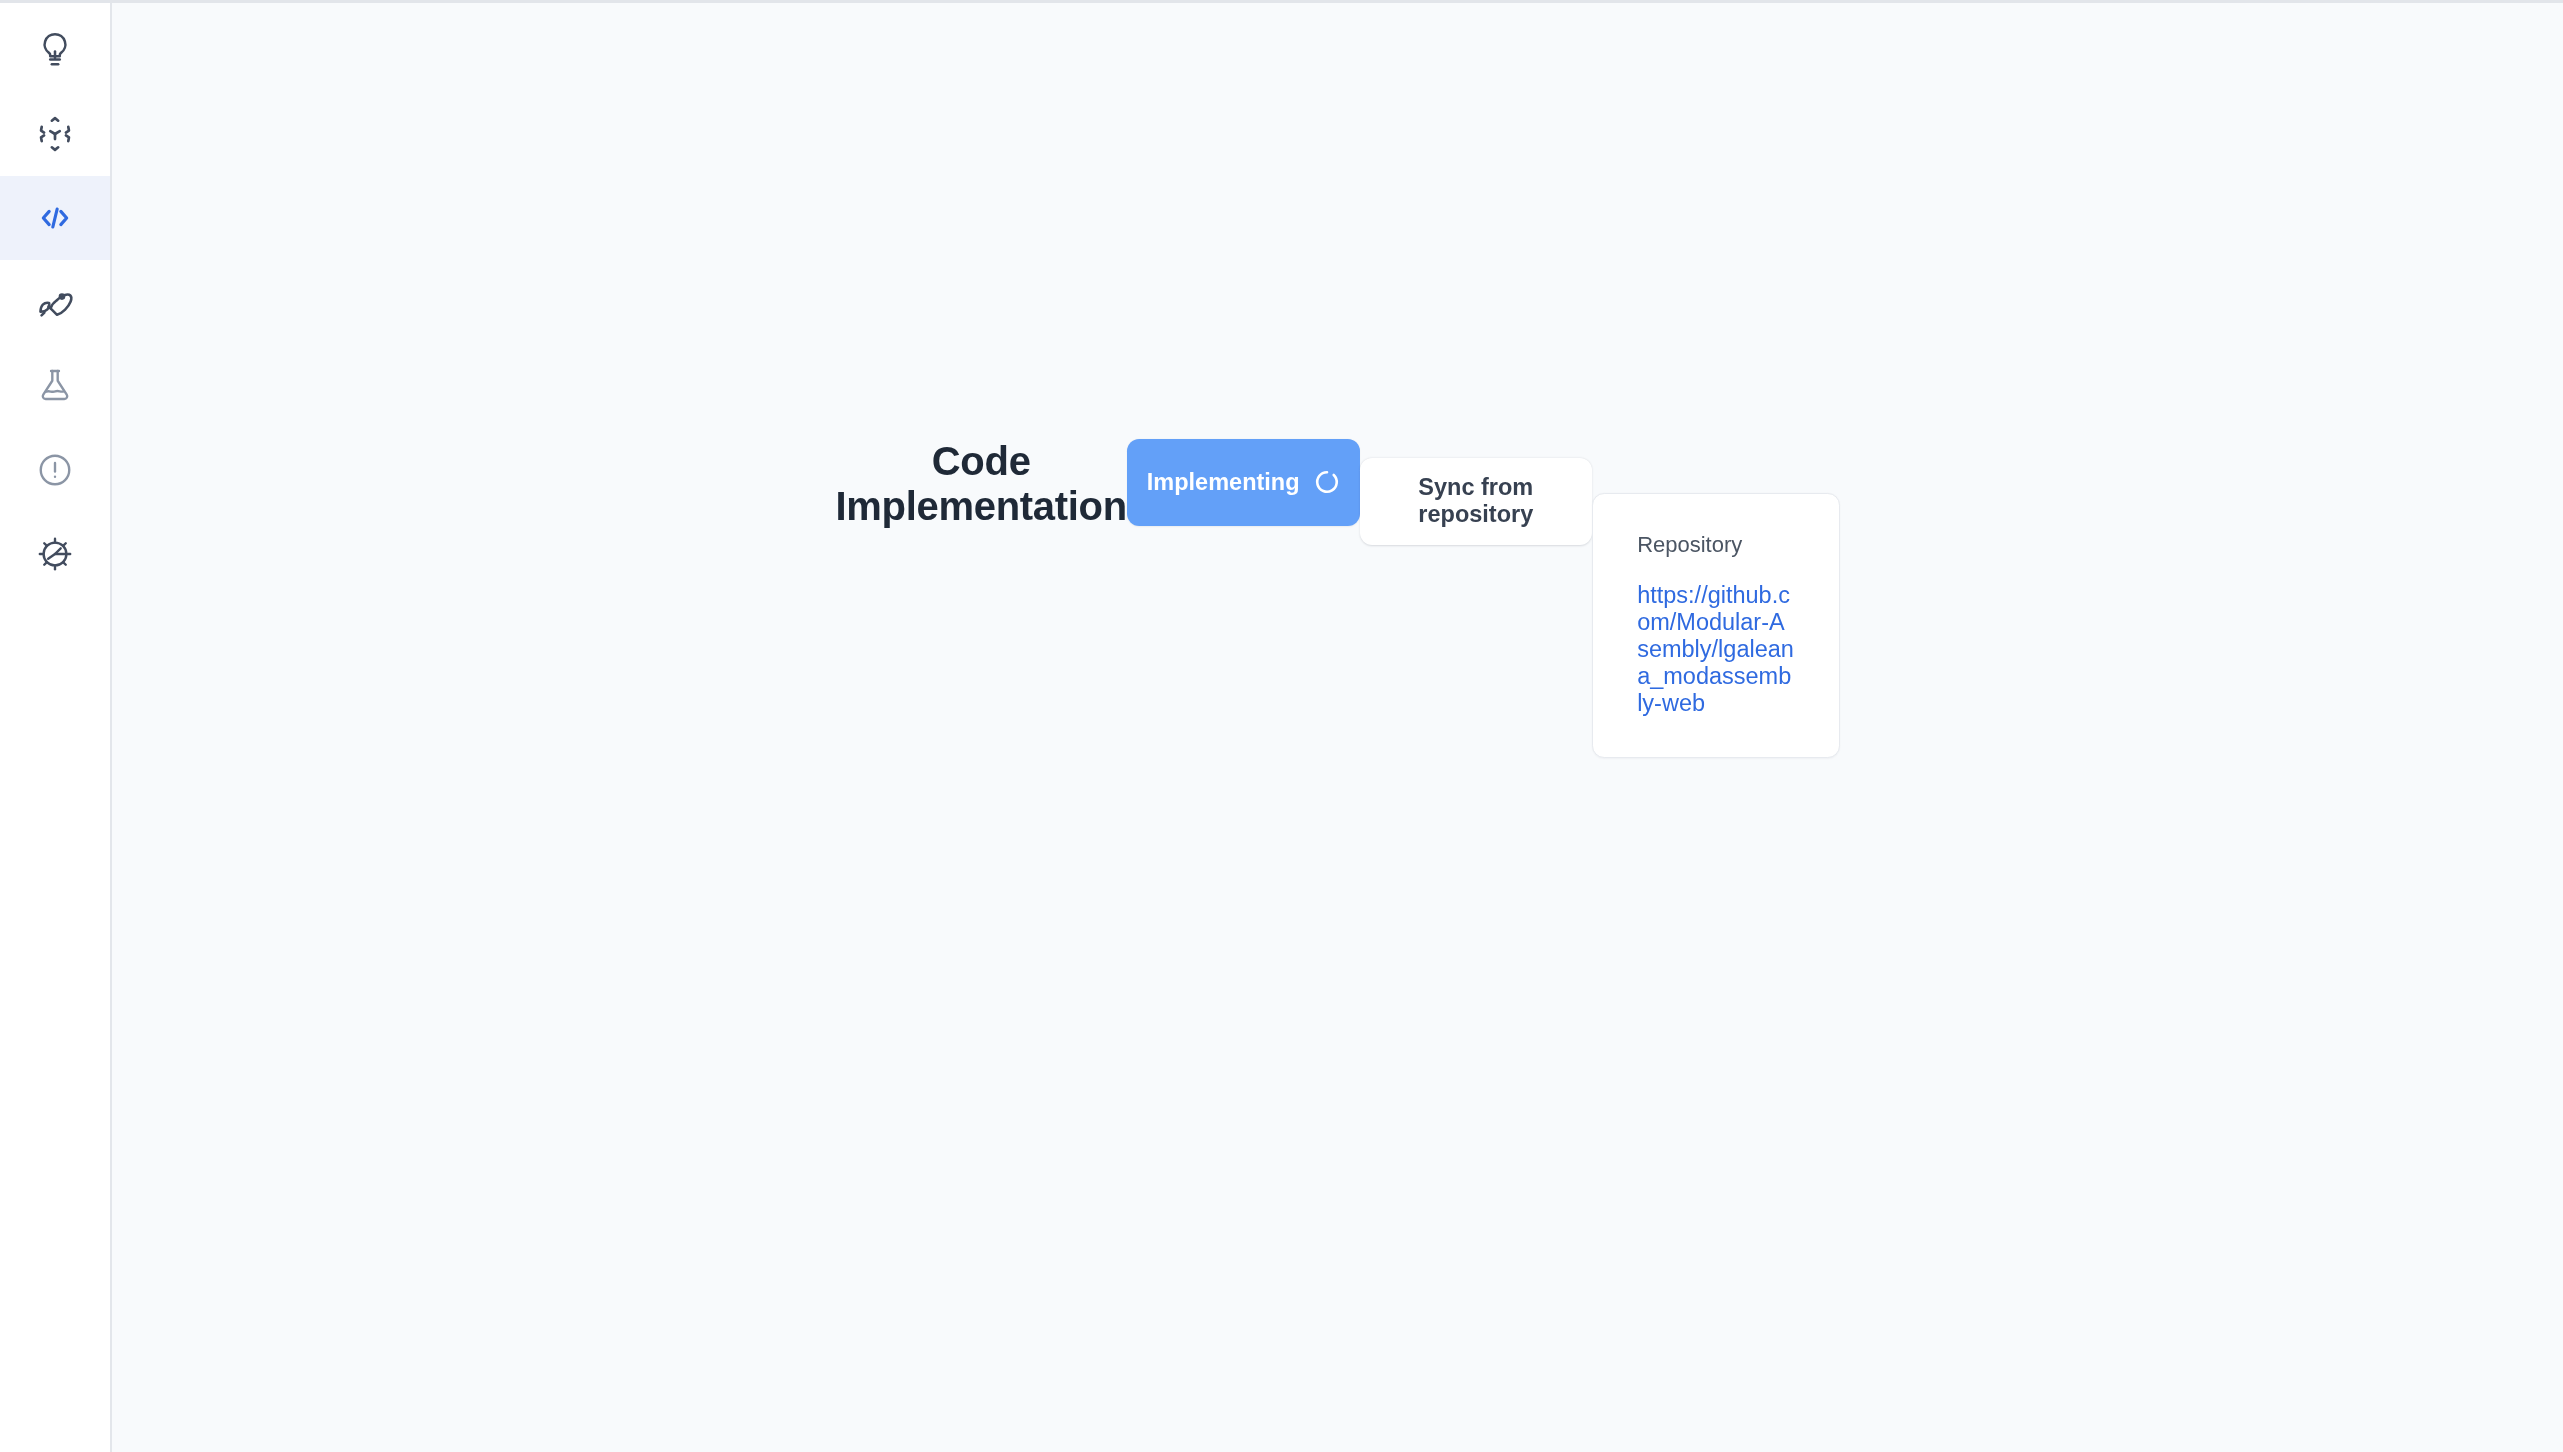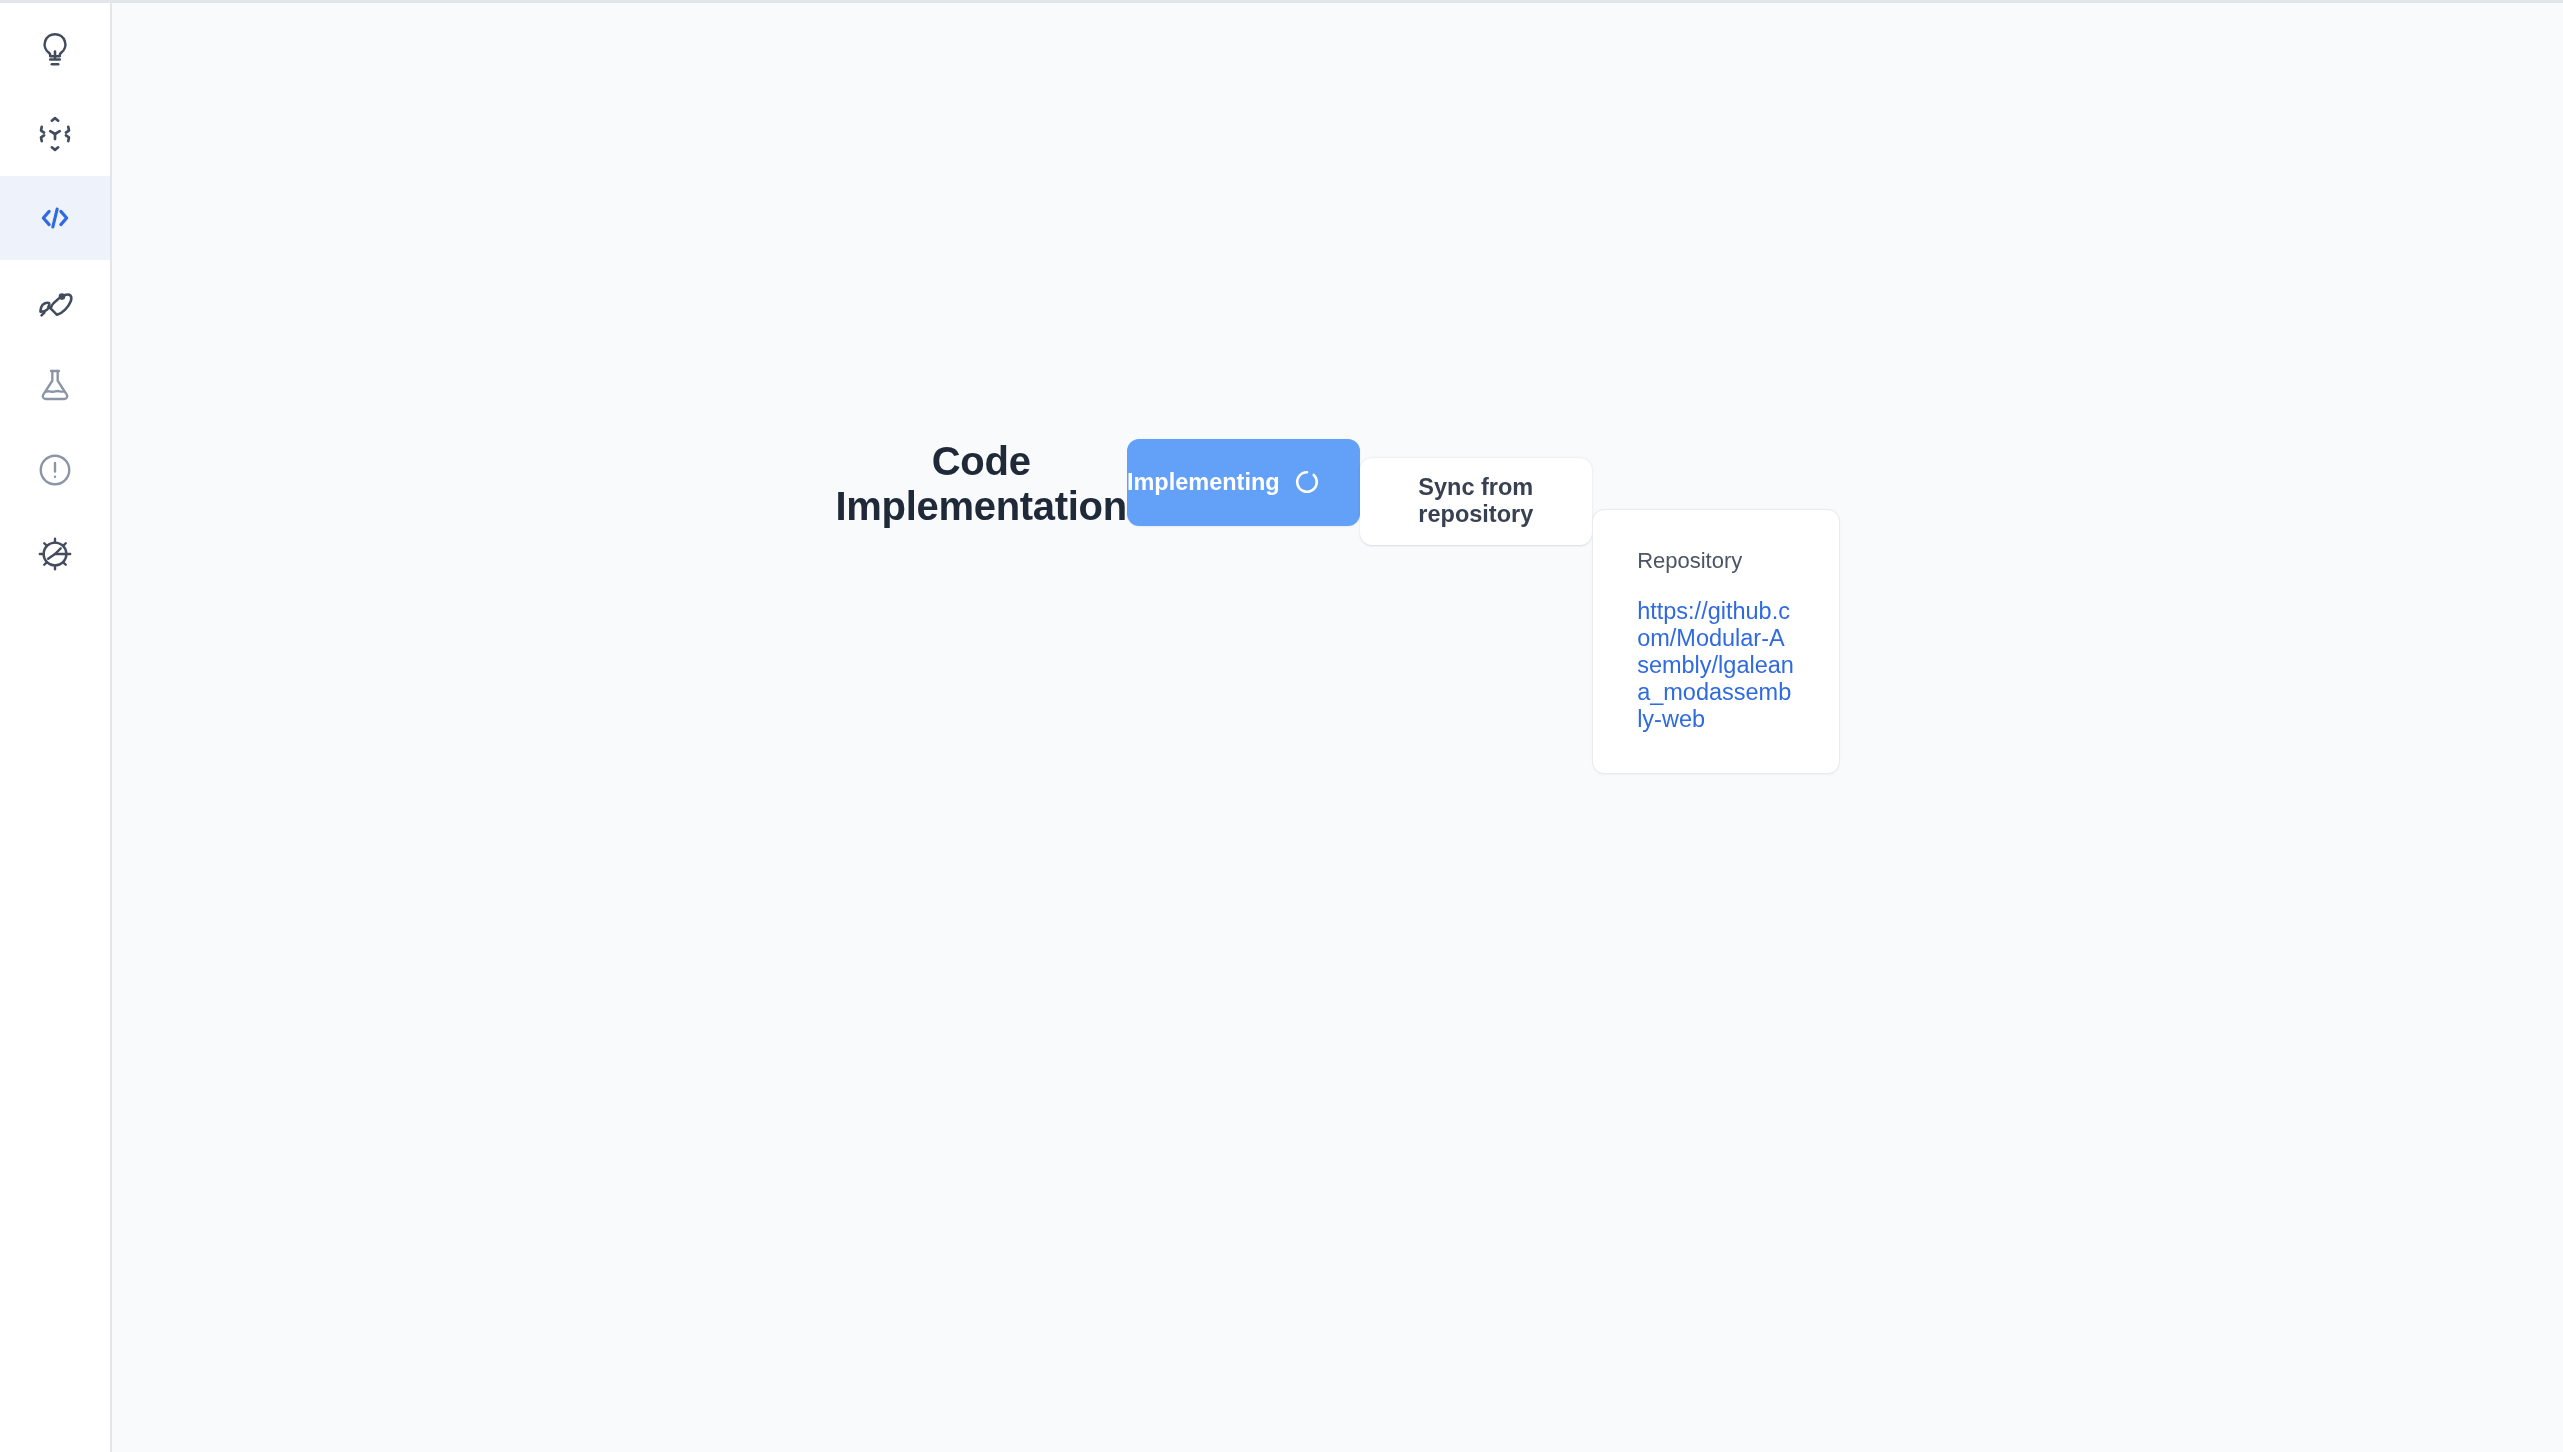--- a/index.html
+++ b/index.html
@@ -91,21 +91,21 @@
 
   .btn {
     height: 87px;
     border-radius: 12.2px;
     border: none;
     font-family: "Liberation Sans", sans-serif;
     font-size: 23.5px;
     font-weight: bold;
     display: flex;
     align-items: center;
-    justify-content: flex-start;
+    justify-content: center;
     gap: 14px;
     cursor: pointer;
     width: 100%;
   }
 
   .btn-primary {
     background: #63a0f8;
     color: #ffffff;
     box-shadow: 0 0.9px 1.7px rgba(16, 24, 40, 0.06);
   }
@@ -117,21 +117,21 @@
     box-shadow: 0 0.9px 2.6px rgba(16, 24, 40, 0.09), 0 0.9px 1.7px rgba(16, 24, 40, 0.05);
   }
 
   .spinner {
     width: 26px;
     height: 26px;
     display: inline-block;
   }
 
   .card {
-    margin-top: 70px;
+    margin-top: 54px;
     background: #ffffff;
     border: 1.7px solid #e7eaef;
     border-radius: 12.2px;
     padding: 38px 44px 40px 44px;
     box-shadow: 0 0.9px 1.7px rgba(16, 24, 40, 0.04);
   }
 
   .card-label {
     font-size: 22px;
     color: #4b5563;

